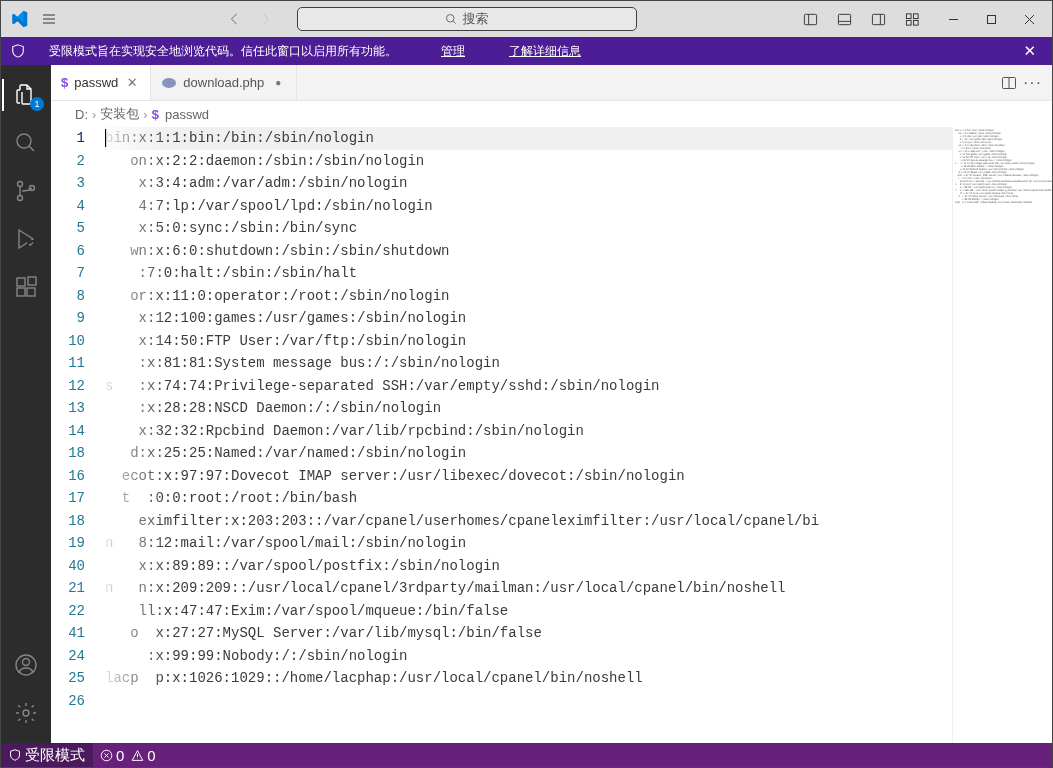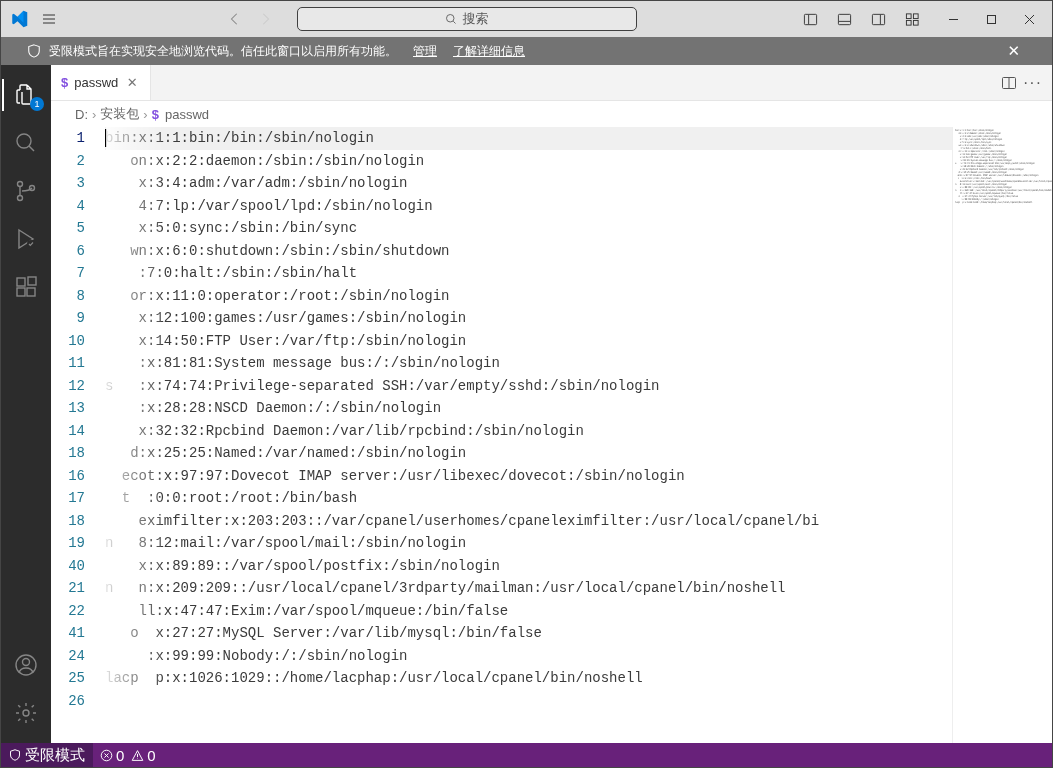--- a/index.html
+++ b/index.html
@@ -13,23 +13,23 @@
 .titlebar .spacer { flex: 1; display: flex; align-items: center; justify-content: center; gap: 8px; }
 .titlebar .nav-arrows { display: flex; gap: 6px; margin-right: 12px; }
 .titlebar .nav-arrow { width: 24px; height: 24px; display: flex; align-items: center; justify-content: center; color: #888; }
 .searchbox { flex: 0 0 340px; height: 24px; border: 1px solid #404040; border-radius: 5px; background: #e8e8e8; display: flex; align-items: center; justify-content: center; gap: 6px; color: #555; }
 .titlebar .right-icons { display: flex; gap: 2px; margin-left: auto; color: #333; }
 .titlebar .right-icons .icon-btn { width: 32px; height: 32px; display: flex; align-items: center; justify-content: center; }
 .titlebar .win-controls { display: flex; margin-left: 6px; }
 .titlebar .win-controls .wc { width: 38px; height: 32px; display: flex; align-items: center; justify-content: center; color: #333; }
 
 
-.banner { height: 28px; background: #737373; color: #fff; display: flex; align-items: center; padding: 0 26px; font-size: 12px; gap: 4px; }
+.banner { height: 28px; background: #4c1d95; color: #fff; display: flex; align-items: center; padding: 0 10px; font-size: 12px; gap: 20px; }
 .banner .shield { margin-right: 4px; }
-.banner .link { text-decoration: underline; margin-left: 12px; cursor: pointer; }
+.banner .link { text-decoration: underline; margin-left: 24px; cursor: pointer; }
 .banner .close { margin-left: auto; font-size: 15px; padding: 0 6px; cursor: pointer; }
 
 
 .main { flex: 1; display: flex; overflow: hidden; }
 .activitybar { width: 50px; background: #2c2c2c; display: flex; flex-direction: column; align-items: center; padding-top: 8px; gap: 4px; }
 .activitybar .ab-item { width: 48px; height: 44px; display: flex; align-items: center; justify-content: center; color: #858585; position: relative; }
 .activitybar .ab-item.active { color: #fff; }
 .activitybar .ab-item.active::before { content: ""; position: absolute; left: 0; top: 6px; bottom: 6px; width: 2px; background: #fff; }
 .activitybar .badge { position: absolute; bottom: 6px; right: 6px; background: #0078d4; color: #fff; border-radius: 10px; font-size: 9px; min-width: 14px; height: 14px; display: flex; align-items: center; justify-content: center; padding: 0 3px; }
 .activitybar .bottom { margin-top: auto; margin-bottom: 8px; display:flex; flex-direction:column; gap:4px;}
@@ -228,20 +228,29 @@
       </div>
     </div>
 
     <div class="editor">
 
       <div class="tabs">
         <div class="tab active">
           <span class="file-icon dollar">$</span>
           <span>passwd</span>
           <span class="close">✕</span>
+        </div>
+        <div class="tab">
+          <span class="file-icon" style="color:#8993be;">
+            <svg width="16" height="12" viewBox="0 0 16 12">
+                <ellipse cx="8" cy="6" rx="7" ry="5" fill="#8993be"></ellipse>
+              </svg>
+          </span>
+          <span>download.php</span>
+          <span class="dot"></span>
         </div>
         <div class="right-actions">
           <span>
               <svg width="16" height="16" viewBox="0 0 16 16">
                 <rect x="1.5" y="2.5" width="13" height="11" rx="1" fill="none" stroke="#555"></rect>
                 <path stroke="#555" d="M8 3v10"></path>
               </svg>
             </span>
           <span style="font-size:16px;letter-spacing:1px;">···</span>
         </div>

